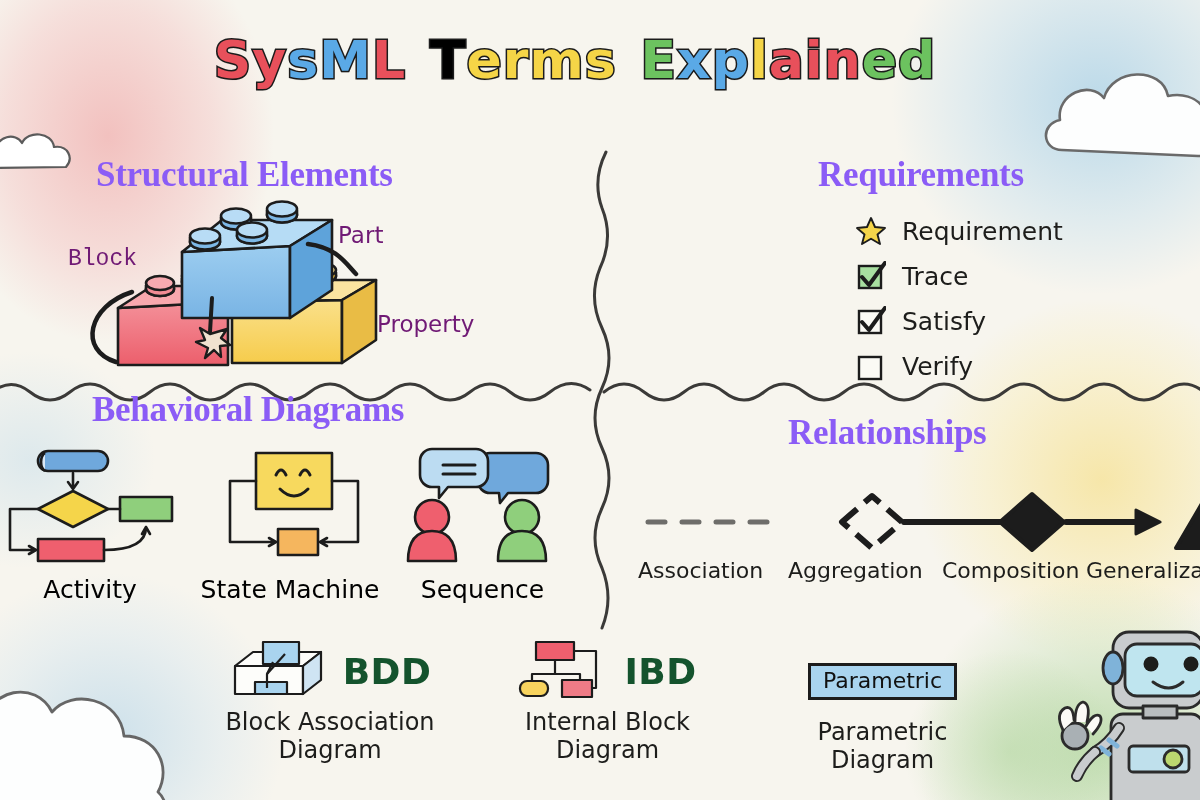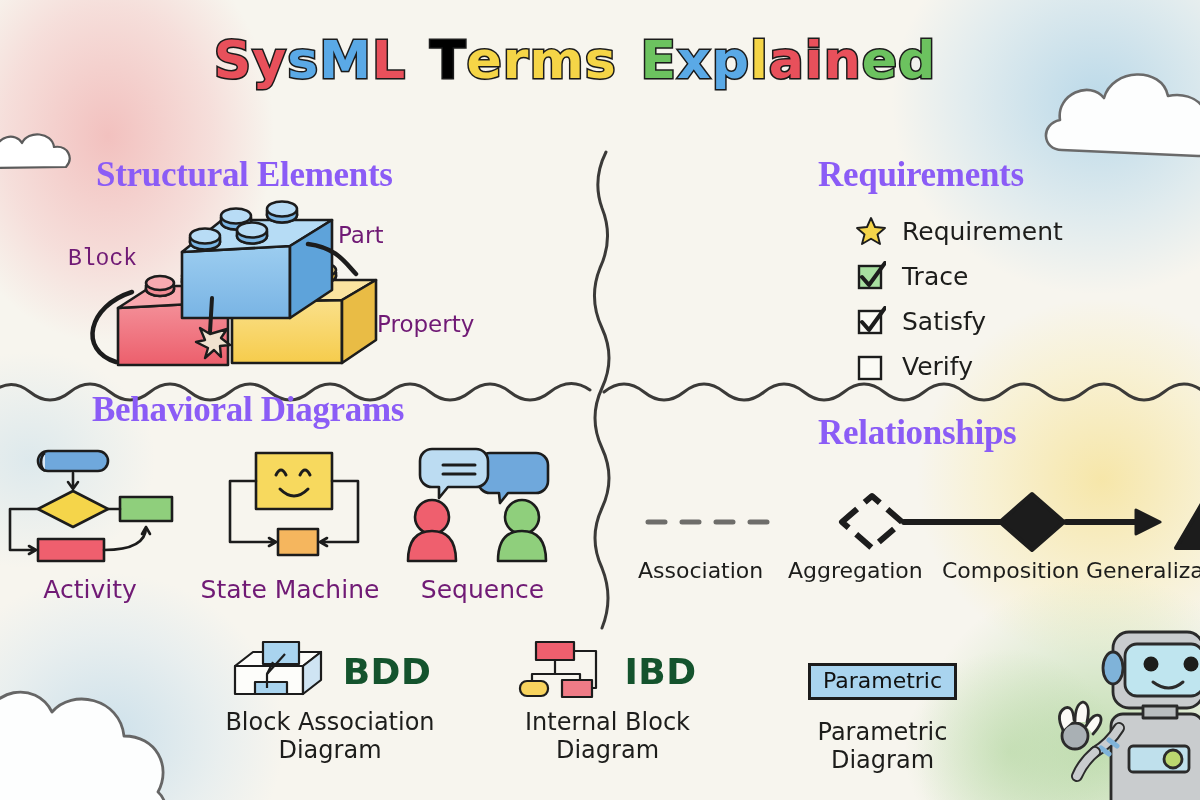--- a/index.html
+++ b/index.html
@@ -107,21 +107,21 @@
     font-family: Liberation Serif, serif;
     font-size: 35px;
     font-weight: bold;
     color: #8b5cf6;
     white-space: nowrap;
     letter-spacing: -0.3px;
   }
   #sec-structural   { left: 96px;  top: 155px; }
   #sec-requirements { left: 818px; top: 155px; }
   #sec-behavioral   { left: 92px;  top: 390px; }
-  #sec-relationships{ left: 818px; top: 413px; }
+  #sec-relationships{ left: 788px; top: 413px; }
 
   
   .hand-label {
     font-family: "DejaVu Sans", sans-serif;
     color: #701a75;
     white-space: nowrap;
   }
 
   
   #lego { position: absolute; left: 60px; top: 190px; width: 420px; height: 185px; }
@@ -137,21 +137,21 @@
   }
   .req-icon { width: 30px; height: 30px; flex: none; position: relative; }
   .req-text { font-size: 25px; color: #1d1d1b; font-family: "DejaVu Sans", sans-serif; }
 
   
   .beh-item { position: absolute; text-align: center; }
   #beh-activity { left: 0px;   top: 455px; width: 180px; }
   #beh-state    { left: 190px; top: 455px; width: 200px; }
   #beh-sequence { left: 395px; top: 455px; width: 175px; }
   .beh-art { height: 110px; display: flex; align-items: flex-end; justify-content: center; }
-  .beh-cap { font-size: 25px; color: #701a75; margin-top: 10px; font-family: "DejaVu Sans", sans-serif; }
+  .beh-cap { font-size: 25px; color: #000000; margin-top: 10px; font-family: "DejaVu Sans", sans-serif; }
 
   
   #rel-row { position: absolute; left: 620px; top: 480px; width: 580px; height: 110px; }
   .rel-cap {
     position: absolute; top: 78px; font-size: 22px; color: #1d1d1b;
     font-family: "DejaVu Sans", sans-serif; white-space: nowrap;
   }
   #rel-cap-0 { left: 18px; }
   #rel-cap-1 { left: 168px; }
   #rel-cap-2 { left: 322px; }

